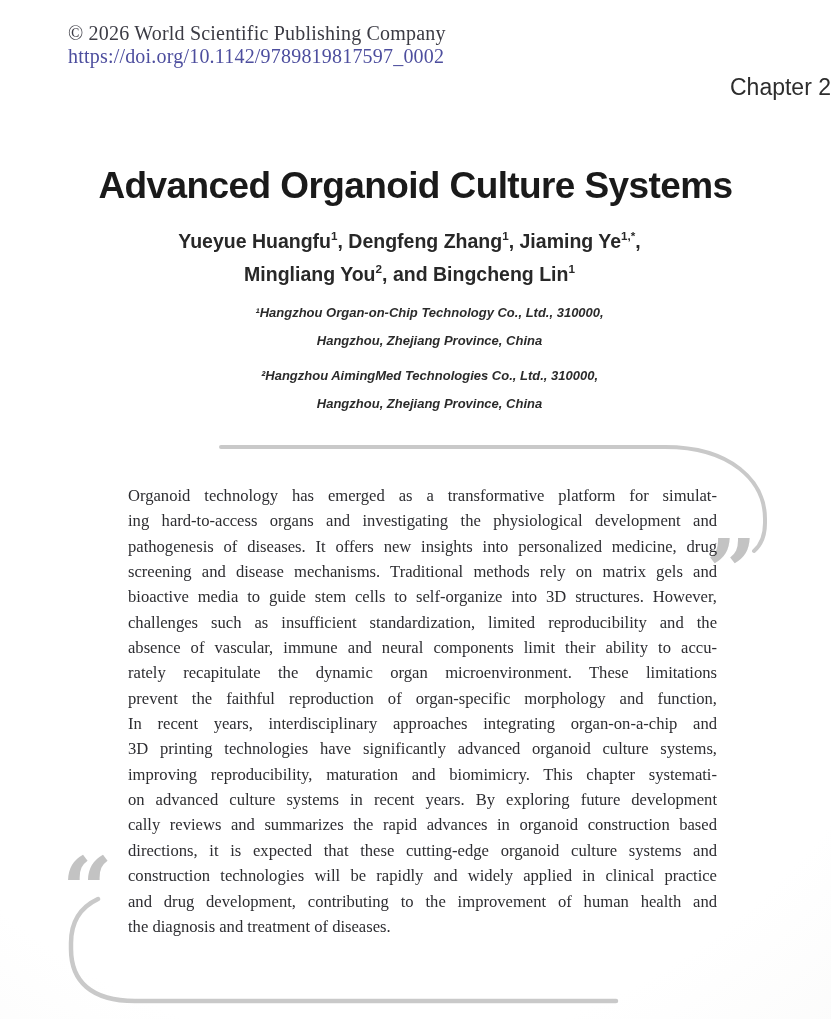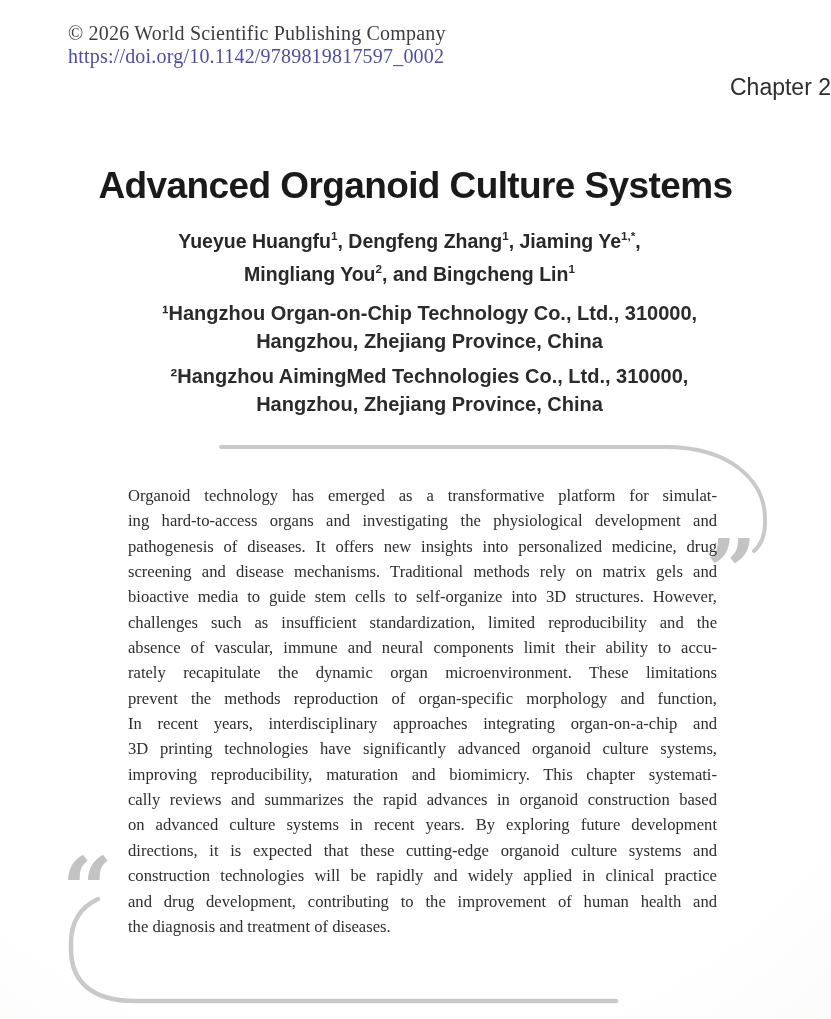--- a/index.html
+++ b/index.html
@@ -46,21 +46,21 @@
     font-size: 19.5px; font-weight: bold; color: #282828;
     line-height: 28px;
   }
   .authors sup, .affiliations sup { font-size: 60%; vertical-align: super; }
 
   
   .affiliations {
     position: absolute; left: 0; right: 0; top: 299px;
     text-align: center;
     font-family: "Liberation Sans", sans-serif;
-    font-size: 20px; font-weight: bold; 
+    font-size: 13px; font-weight: bold; font-style: italic;
     color: #2b2b2b; line-height: 28px; padding-left: 28px;
   }
   .affiliation + .affiliation { margin-top: 7px; }
 
   
   .abstract {
     position: absolute; left: 128px; top: 483px; width: 589px;
     font-size: 16.6px; line-height: 25.35px; color: #2d2d31;
   }
   .abstract .abstract-line { text-align: justify; text-align-last: justify; }
@@ -116,25 +116,25 @@
 
   <div class="abstract">
       <div class="abstract-line">Organoid technology has emerged as a transformative platform for simulat-</div>
       <div class="abstract-line">ing hard-to-access organs and investigating the physiological development and</div>
       <div class="abstract-line">pathogenesis of diseases. It offers new insights into personalized medicine, drug</div>
       <div class="abstract-line">screening and disease mechanisms. Traditional methods rely on matrix gels and</div>
       <div class="abstract-line">bioactive media to guide stem cells to self-organize into 3D structures. However,</div>
       <div class="abstract-line">challenges such as insufficient standardization, limited reproducibility and the</div>
       <div class="abstract-line">absence of vascular, immune and neural components limit their ability to accu-</div>
       <div class="abstract-line">rately recapitulate the dynamic organ microenvironment. These limitations</div>
-      <div class="abstract-line">prevent the methods reproduction of organ-specific morphology and function,</div>
+      <div class="abstract-line">prevent the faithful reproduction of organ-specific morphology and function,</div>
       <div class="abstract-line">In recent years, interdisciplinary approaches integrating organ-on-a-chip and</div>
       <div class="abstract-line">3D printing technologies have significantly advanced organoid culture systems,</div>
       <div class="abstract-line">improving reproducibility, maturation and biomimicry. This chapter systemati-</div>
+      <div class="abstract-line">on advanced culture systems in recent years. By exploring future development</div>
       <div class="abstract-line">cally reviews and summarizes the rapid advances in organoid construction based</div>
-      <div class="abstract-line">on advanced culture systems in recent years. By exploring future development</div>
       <div class="abstract-line">directions, it is expected that these cutting-edge organoid culture systems and</div>
       <div class="abstract-line">construction technologies will be rapidly and widely applied in clinical practice</div>
       <div class="abstract-line">and drug development, contributing to the improvement of human health and</div>
       <div class="abstract-line">the diagnosis and treatment of diseases.</div>
     </div>
 
 </div>
 
 </body></html>

